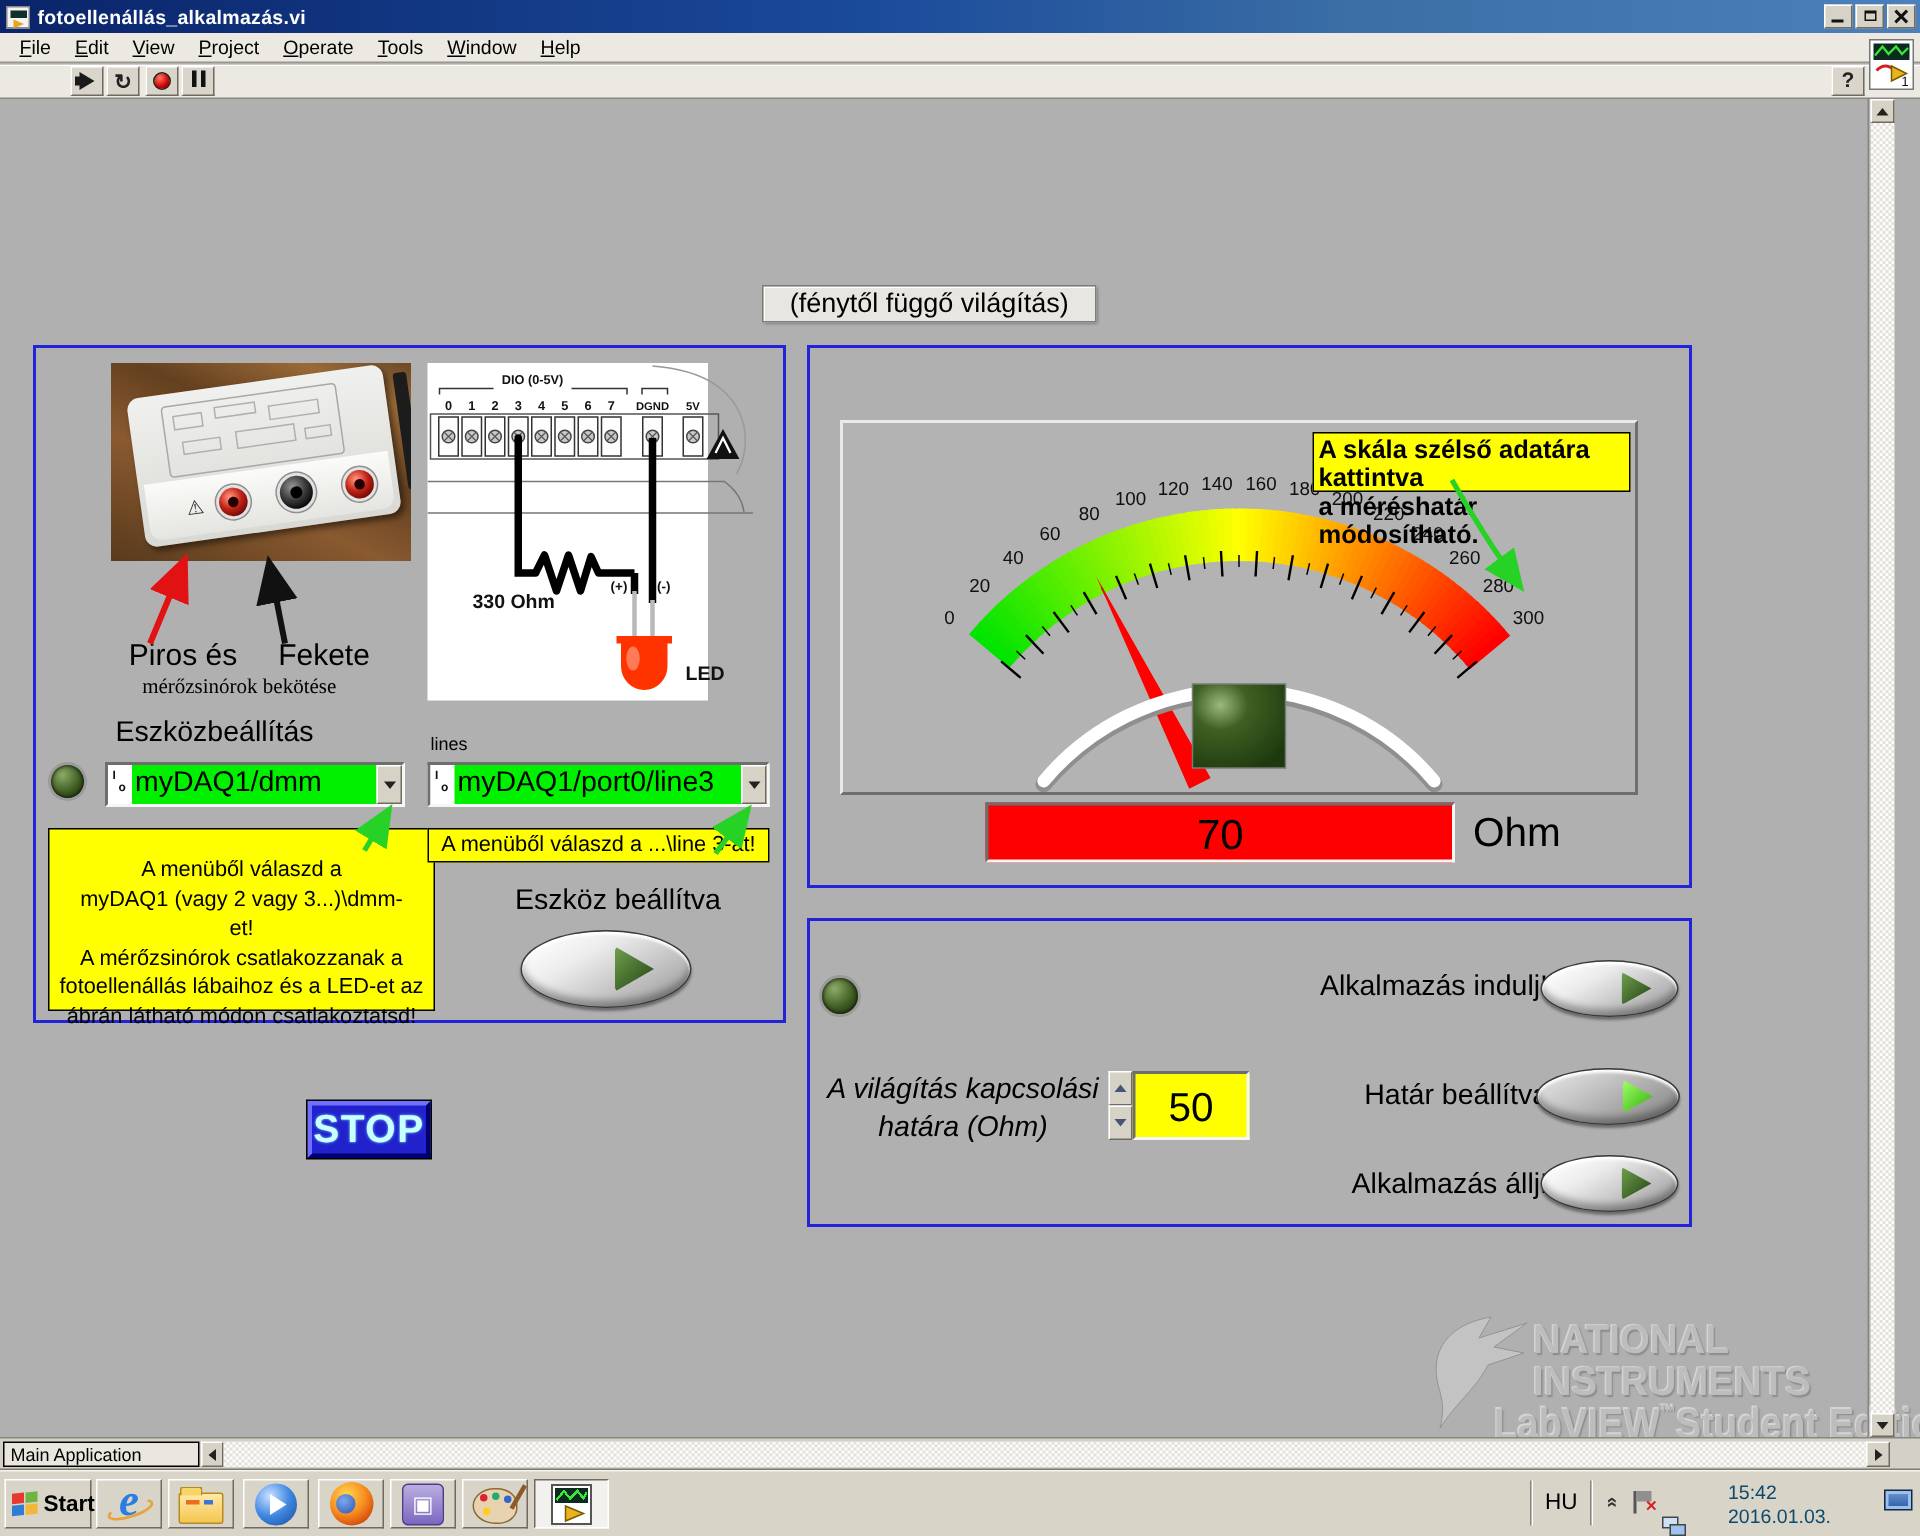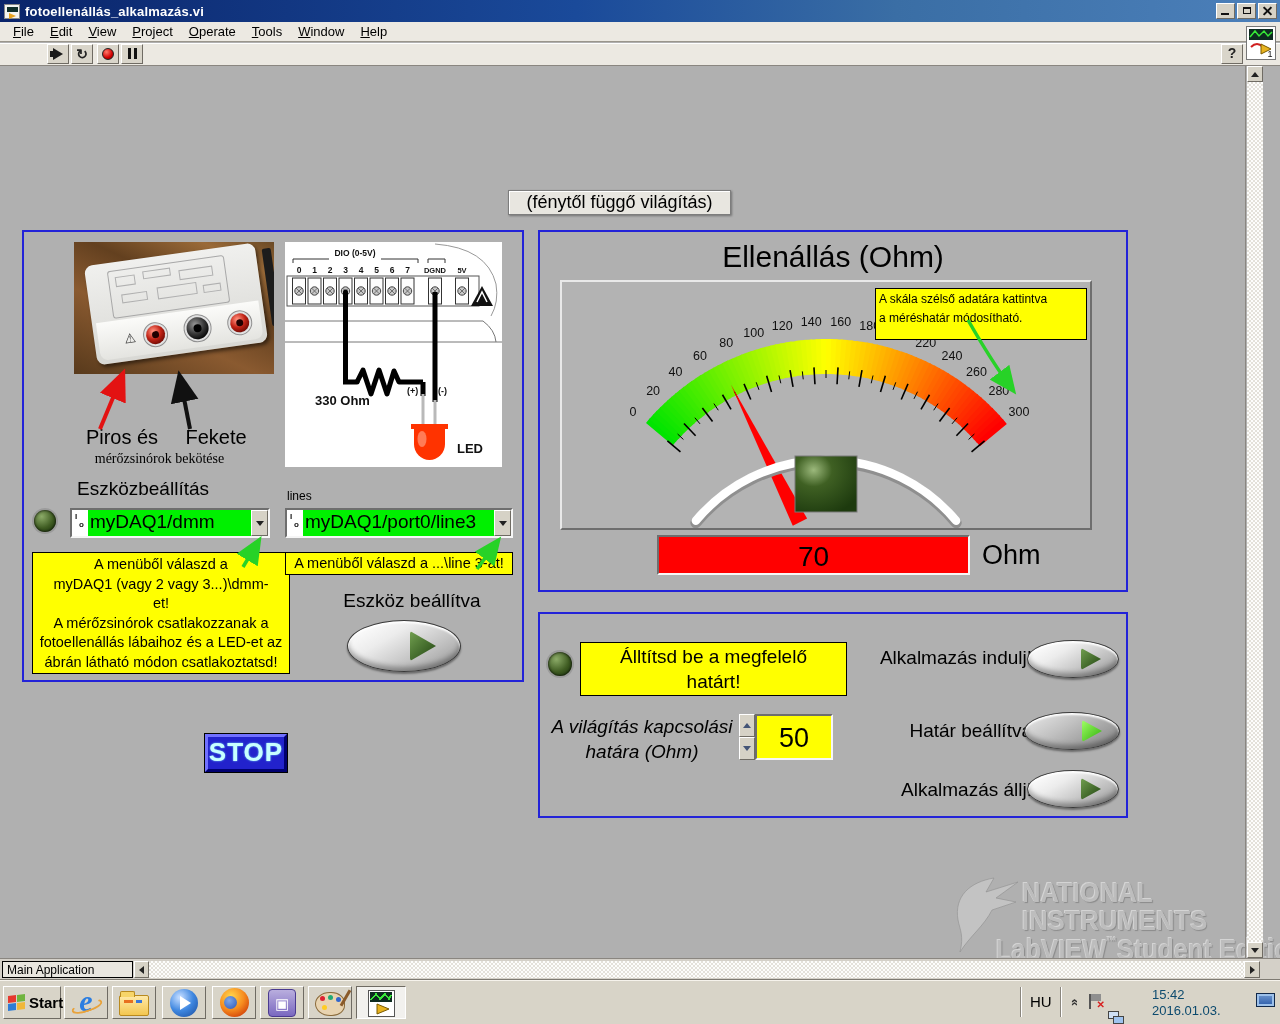--- a/index.html
+++ b/index.html
@@ -198,21 +198,21 @@
           <span class="jack"></span>
         </div>
       </div>
       <div class="daqedge"></div>
     </div>
 
     <div class="abs lbl" style="left:56px;top:194px;width:84px;text-align:center;font-size:20px;">Piros és</div>
     <div class="abs lbl" style="left:150px;top:194px;width:84px;text-align:center;font-size:20px;">Fekete</div>
     <div class="abs lbl" style="left:38px;top:219px;width:195px;text-align:center;font-size:14px;font-family:Liberation Serif, serif;">mérőzsinórok bekötése</div>
 
-    <div class="abs" style="left:261px;top:10px;width:217px;height:225px;background:#fff;">
+    <div class="abs" style="left:261px;top:10px;width:187px;height:225px;background:#fff;">
       <svg id="wire-svg" width="217" height="225" viewBox="0 0 217 225">
         <path d="M150 2 Q 202 6 211 42 Q 214 60 206 74" stroke="#999" fill="none"></path>
         <path d="M8 21 V17 H44 M96 17 H133 V21 M143 21 V17 H160 V21" stroke="#333" fill="none"></path>
         <text x="70" y="14" font-size="8.5" font-weight="bold" text-anchor="middle" fill="#111">DIO (0-5V)</text>
         <rect x="2" y="34" width="192" height="30" fill="none" stroke="#555"></rect>
         <g id="pins-group">
             <rect x="7.5" y="36" width="13" height="26" fill="#fdfdfd" stroke="#333"></rect>
             <circle cx="14" cy="49" r="4.2" fill="#c8c8c8" stroke="#444"></circle>
             <path d="M11 46 L17 52 M11 52 L17 46" stroke="#555" stroke-width="0.8"></path>
             <text x="14" y="31" text-anchor="middle" font-size="8.5" font-weight="bold" fill="#111">0</text>
@@ -291,36 +291,35 @@
       <span class="ddio">
           <span>I</span>
           <span style="margin-left:4px;">o</span>
         </span>
       <span class="ddtxt">myDAQ1/port0/line3</span>
       <span class="ddbtn">
           <span class="tri-dn"></span>
         </span>
     </div>
 
-    <div class="abs ybox preline" style="left:8px;top:320px;width:258px;height:122px;text-align:center;font-size:14.5px;line-height:19.5px;padding-top:2px;">A menüből válaszd a
+    <div class="abs ybox preline" style="left:8px;top:320px;width:258px;height:122px;text-align:center;font-size:14.5px;line-height:19.5px;padding-top:18px;">A menüből válaszd a
 myDAQ1 (vagy 2 vagy 3...)\dmm-
 et!
 A mérőzsinórok csatlakozzanak a
 fotoellenállás lábaihoz és a LED-et az
 ábrán látható módon csatlakoztatsd!</div>
     <div class="abs ybox" style="left:261px;top:320px;width:228px;height:23px;text-align:center;font-size:14.5px;padding-top:2px;">A menüből válaszd a ...\line 3-at!</div>
 
     <div class="abs lbl" style="left:288px;top:358px;width:200px;text-align:center;font-size:19px;">Eszköz beállítva</div>
     <div class="abs oval" style="left:323px;top:388px;width:114px;height:52px;">
         <span class="arr" style="right:24px;width:26px;height:30px;"></span>
       </div>
   </div>
 
   <div class="abs bluebox" style="left:538px;top:230px;width:590px;height:362px;">
-    <div class="abs lbl" style="left:0;top:8px;width:586px;text-align:center;font-size:30px;">Ellenállás (Ohm)</div>
     <div class="abs" style="left:20px;top:48px;width:532px;height:250px;background:#b3b3b3;border:2px solid;border-color:#e9e9e9 #6e6e6e #6e6e6e #e9e9e9;">
       <svg id="gauge-svg" width="528" height="246" viewBox="0 0 528 246">
         <defs>
           <radialGradient id="sqg" cx="30%" cy="25%" r="85%">
             <stop offset="0%" stop-color="#9cb97c"></stop>
             <stop offset="35%" stop-color="#3f6023"></stop>
             <stop offset="100%" stop-color="#1d3a0e"></stop>
           </radialGradient>
         </defs>
       <path d="M84.0 140.9 A235 235 0 0 1 88.1 136.1 L114.3 159.3 A200 200 0 0 0 110.8 163.4 Z" fill="rgb(0,228,0)"></path>
@@ -448,31 +447,29 @@
           <line x1="406.0520190388279" y1="141.43365619437893" x2="394.3859111950594" y2="153.79900810112076" stroke="#000" stroke-width="1.6"></line>
           <text x="436.9" y="112.7" text-anchor="middle" font-size="12.5" fill="#101010">280</text>
           <line x1="412.384222880902" y1="152.00670587477836" x2="406.5652337483176" y2="157.49663897772822" stroke="#000" stroke-width="1"></line>
           <line x1="422.57119972562845" y1="158.94296479488636" x2="409.5484441926058" y2="169.87035415955754" stroke="#000" stroke-width="1.6"></line>
           <text x="457.0" y="134.0" text-anchor="middle" font-size="12.5" fill="#101010">300</text>
           <polygon points="168.9,102.5 230.8,243.8 245.1,236.6" fill="#ff0000"></polygon>
           <path d="M133.8 240.7 A170 170 0 0 1 394.2 240.7" fill="none" stroke="#8f8f8f" stroke-width="11" stroke-linecap="round"></path>
           <path d="M133.8 238.7 A170 170 0 0 1 394.2 238.7" fill="none" stroke="#ffffff" stroke-width="8.5" stroke-linecap="round"></path>
           <rect x="233" y="174" width="62" height="56" fill="url(#sqg)" stroke="#7a7a7a"></rect>
         </svg>
-      <div class="abs ybox preline" style="left:313px;top:6px;width:212px;height:52px;font-size:12px;line-height:19px;padding:1px 3px;">A skála szélső adatára kattintva
+      <div class="abs ybox preline" style="left:313px;top:6px;width:212px;height:40px;font-size:17px;line-height:19px;padding:1px 3px;font-weight:bold;">A skála szélső adatára kattintva
 a méréshatár módosítható.</div>
     </div>
     <div class="abs sunk" style="left:117px;top:303px;width:313px;height:40px;background:#ff0000;text-align:center;font-size:28px;padding-top:4px;color:#000;">70</div>
     <div class="abs lbl" style="left:442px;top:308px;font-size:27px;">Ohm</div>
   </div>
 
   <div class="abs bluebox" style="left:538px;top:612px;width:590px;height:206px;">
     <div class="abs led" style="left:8px;top:38px;width:24px;height:24px;"></div>
-    <div class="abs ybox preline" style="left:40px;top:28px;width:267px;height:54px;text-align:center;font-size:19px;line-height:25px;padding-top:1px;">Álltítsd be a megfelelő
-határt!</div>
 
     <div class="abs lbl" style="left:317px;top:33px;width:175px;text-align:right;font-size:19px;">Alkalmazás indulj!</div>
     <div class="abs oval" style="left:487px;top:26px;width:92px;height:38px;">
         <span class="arr"></span>
       </div>
 
     <div class="abs lbl preline" style="left:4px;top:100px;width:196px;text-align:center;font-size:19px;line-height:25px;font-style:italic;">A világítás kapcsolási
 határa (Ohm)</div>
     <div class="abs" style="left:199px;top:100px;width:16px;height:46px;">
       <div class="sbtn" style="width:16px;height:23px;">

